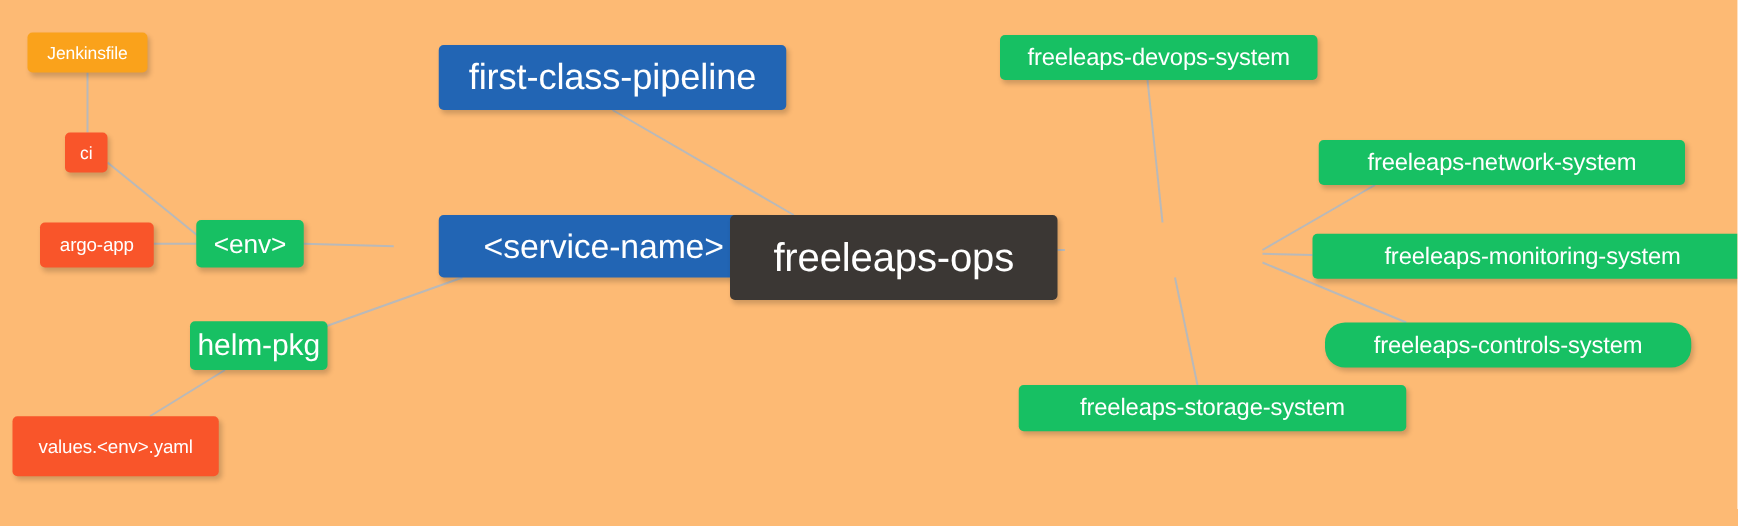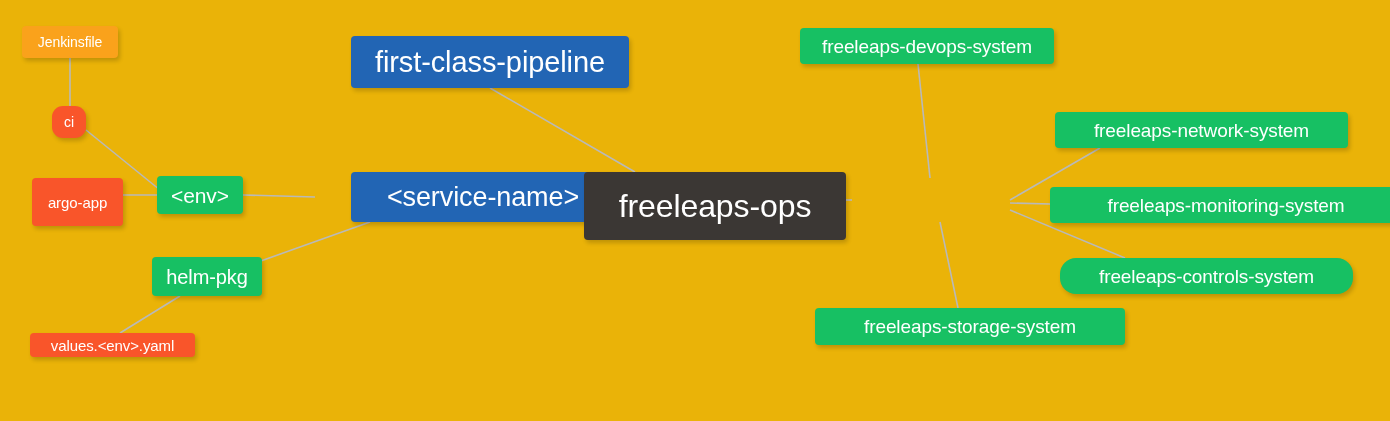--- a/index.html
+++ b/index.html
@@ -9,21 +9,21 @@
     background: #ffffff;
   }
   body {
     font-family: "Liberation Sans", sans-serif;
     -webkit-font-smoothing: antialiased;
   }
   #canvas {
     position: relative;
     width: 1390px;
     height: 421px;
-    background: #eab308;
+    background: #fdba74;
     overflow: hidden;
   }
   #edge-layer {
     position: absolute;
     left: 0;
     top: 0;
     width: 1390px;
     height: 421px;
     pointer-events: none;
   }
@@ -81,29 +81,29 @@
       <path d="M 1010 203 L 1050 204"></path>
 
       <path d="M 1010 210 L 1125 258"></path>
 
       <path d="M 940 222 L 958 308"></path>
     </g>
   </svg>
 
   <div class="node n-orange" style="left:22px; top:26px; width:96px; height:32px; font-size:14px;">Jenkinsfile</div>
 
-  <div class="node n-red" style="left:52px; top:106px; width:34px; height:32px; font-size:14px;border-radius:11px;">ci</div>
+  <div class="node n-red" style="left:52px; top:106px; width:34px; height:32px; font-size:14px;">ci</div>
 
-  <div class="node n-red" style="left:32px; top:178px; width:91px; height:48px; font-size:15px;text-align:right;">argo-app</div>
+  <div class="node n-red" style="left:32px; top:178px; width:91px; height:36px; font-size:15px;text-align:right;">argo-app</div>
 
   <div class="node n-green" style="left:157px; top:176px; width:86px; height:38px; font-size:21px;">&lt;env&gt;</div>
 
-  <div class="node n-green" style="left:152px; top:257px; width:110px; height:39px; font-size:20px;">helm-pkg</div>
+  <div class="node n-green" style="left:152px; top:257px; width:110px; height:39px; font-size:24px;">helm-pkg</div>
 
-  <div class="node n-red" style="left:10px; top:333px; width:165px; height:24px; font-size:15px;margin-left:20px;">values.&lt;env&gt;.yaml</div>
+  <div class="node n-red" style="left:10px; top:333px; width:165px; height:48px; font-size:15px;">values.&lt;env&gt;.yaml</div>
 
   <div class="node n-blue" style="left:315px; top:36px; width:278px; height:52px; font-size:29px;">first-class-pipeline</div>
 
   <div class="node n-blue" style="left:315px; top:172px; width:264px; height:50px; font-size:27px;">&lt;service-name&gt;</div>
 
   <div class="node n-dark" style="left:584px; top:172px; width:262px; height:68px; font-size:32px;">freeleaps-ops</div>
 
 
   <div class="node n-green" style="left:800px; top:28px; width:254px; height:36px; font-size:19px;">freeleaps-devops-system</div>
 

